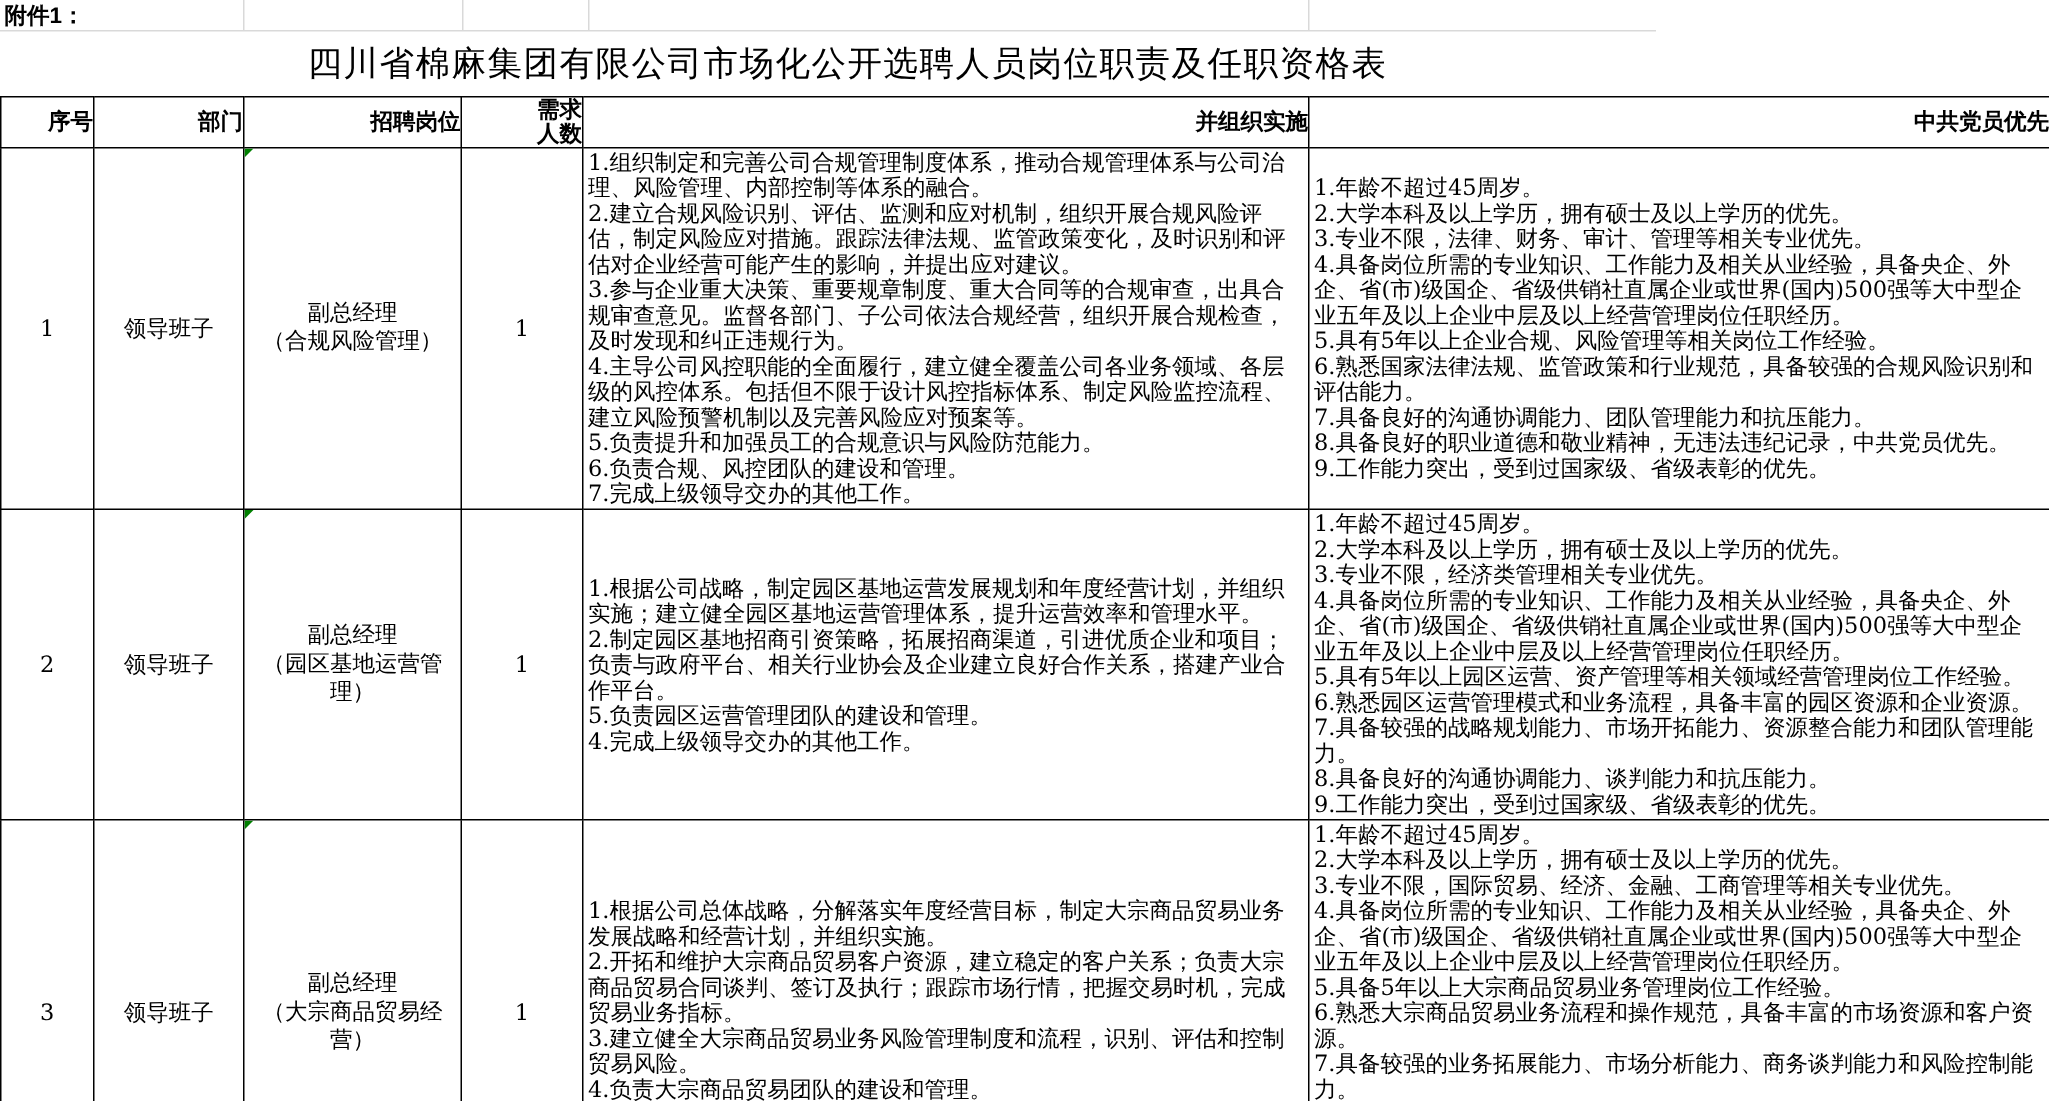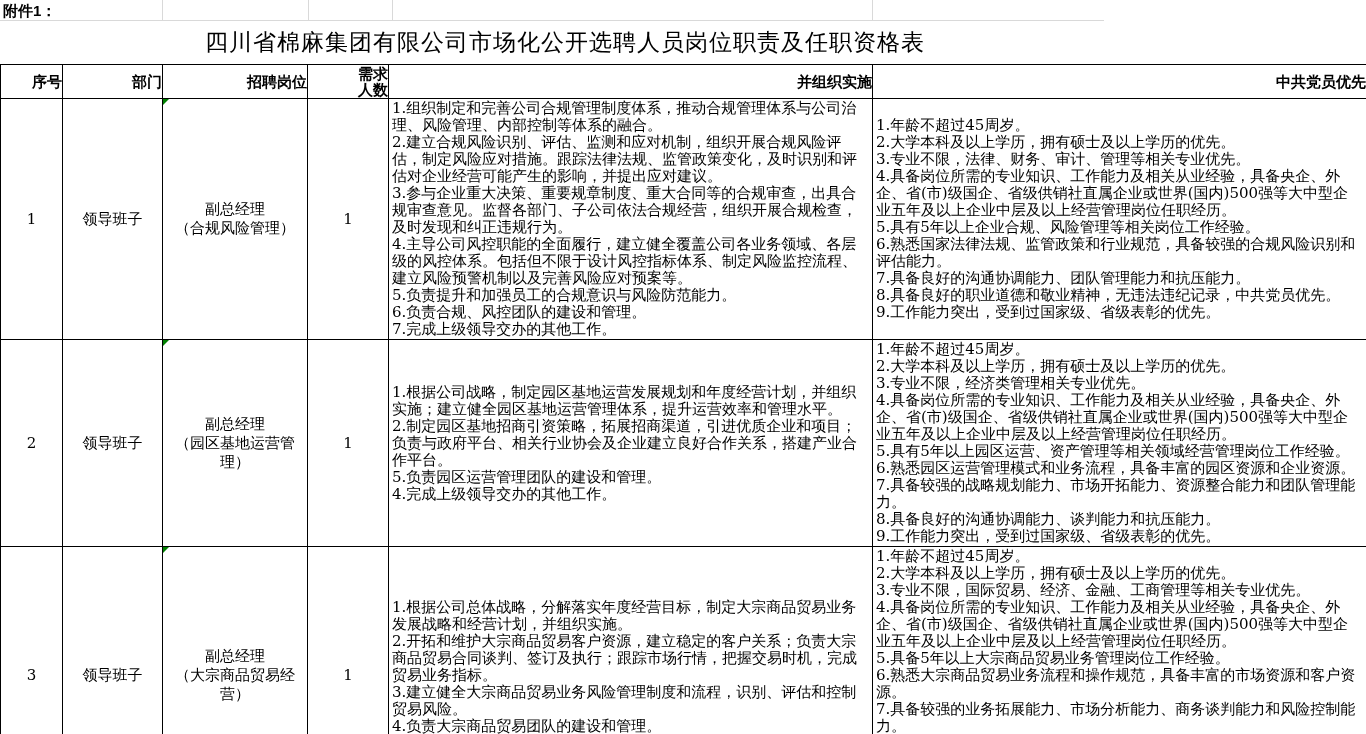--- a/index.html
+++ b/index.html
@@ -39,21 +39,21 @@
     font-family: "Liberation Sans", sans-serif;
     font-weight: bold; font-size: 15px; line-height: 16px;
     text-align: right; white-space: pre-line;
   }
   tbody tr:nth-child(1) { height: 238px; }
   tbody tr:nth-child(2) { height: 193px; }
   tbody tr:nth-child(3) { height: 202px; }
   td { font-size: 15px; line-height: 17px; }
   .c-no, .c-dept, .c-count { text-align: center; font-size: 15px; }
   .c-pos { text-align: center; position: relative; font-size: 15px; line-height: 19px; }
-  .pos-text { white-space: pre-line; }
+  .pos-text { white-space: pre-line; font-family: Liberation Mono, monospace; }
   .marker {
     position: absolute; top: 0; left: 0; width: 0; height: 0;
     border-top: 6px solid #008000; border-right: 6px solid transparent;
   }
   .c-duties, .c-quals {
     text-align: left; padding: 1px 3px; white-space: pre-line;
   }
 </style>
 </head>
 <body>

